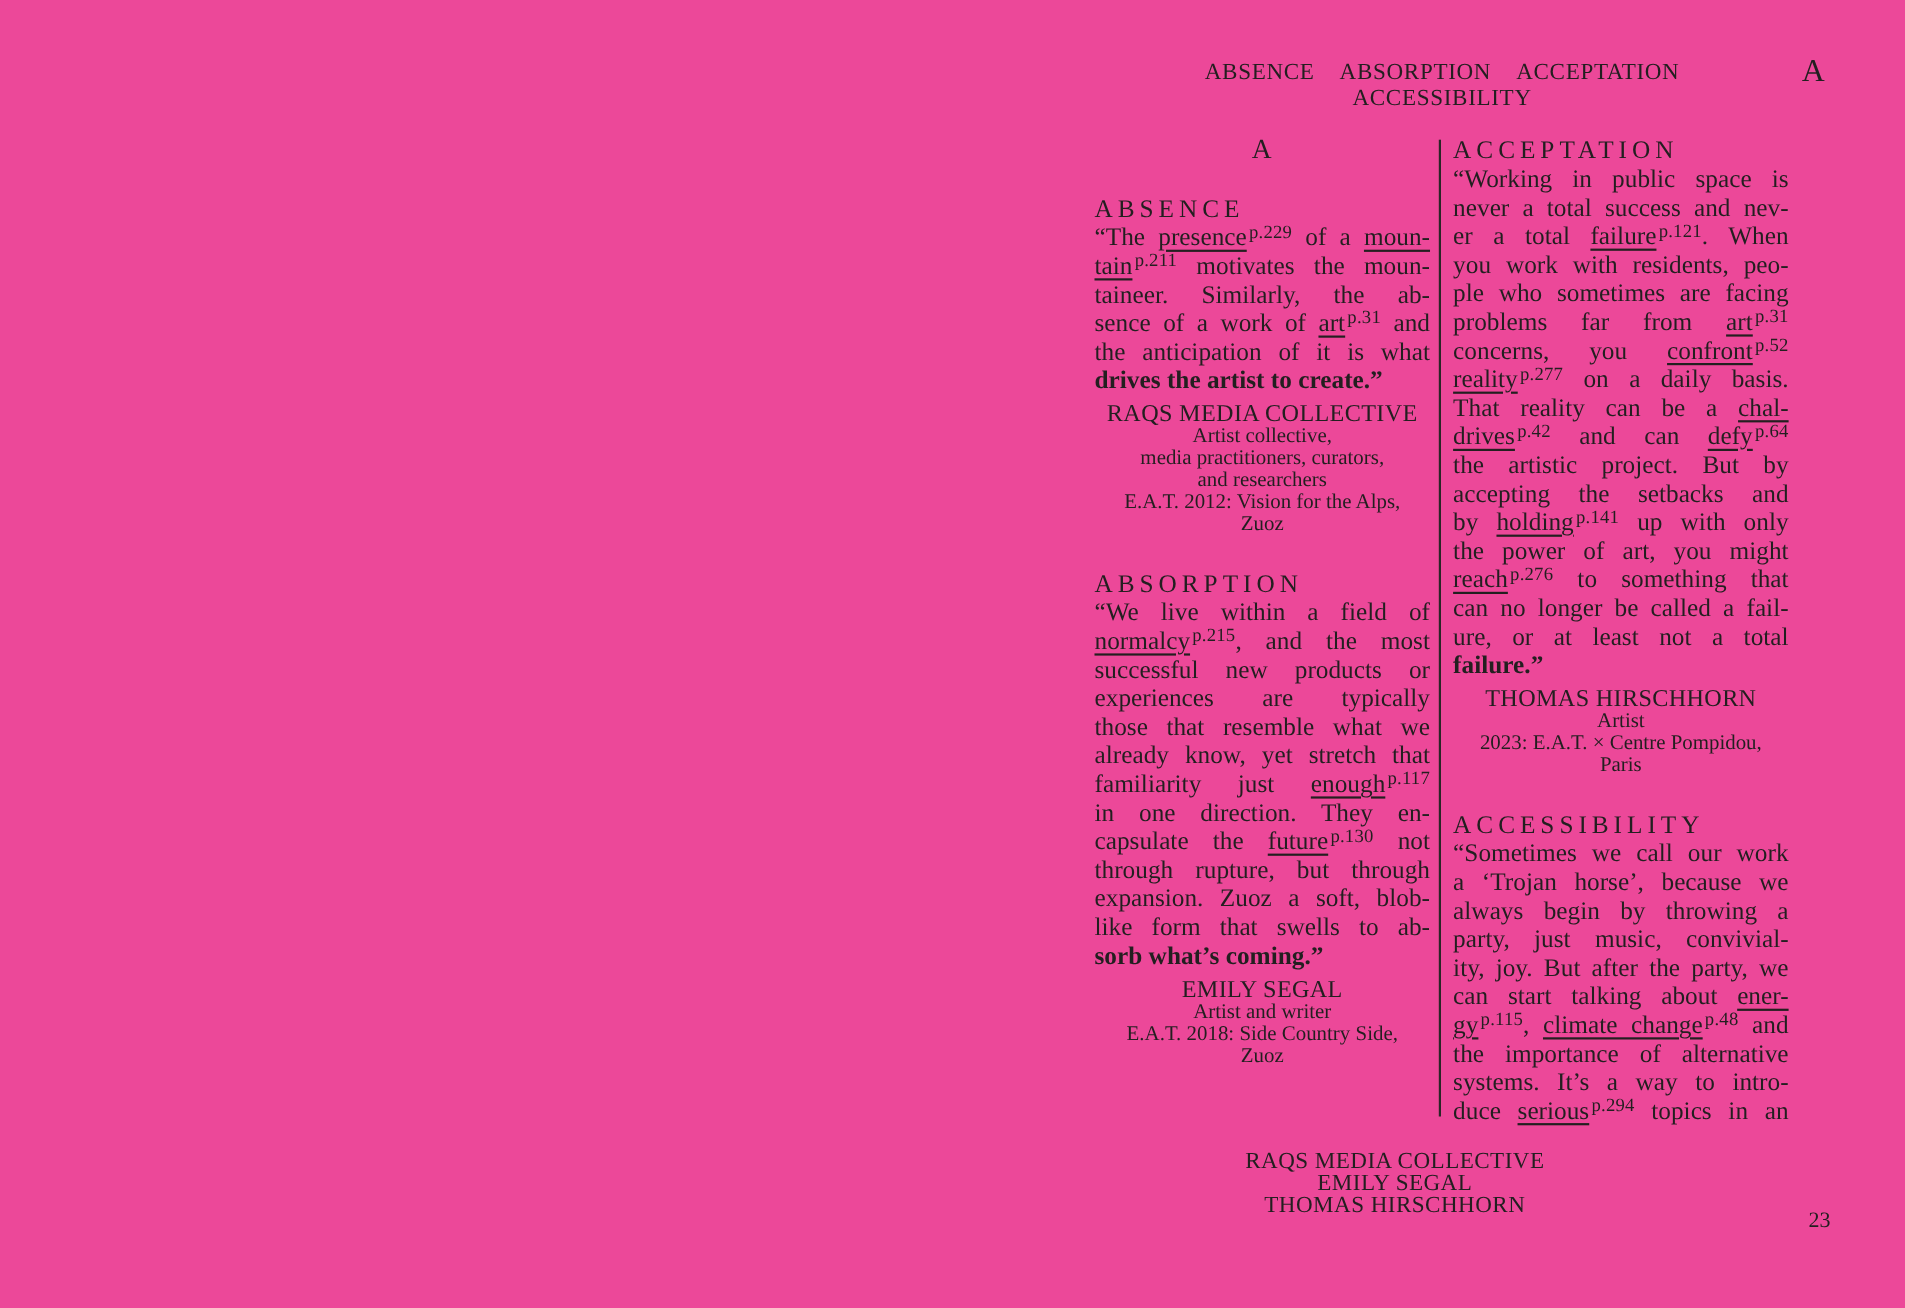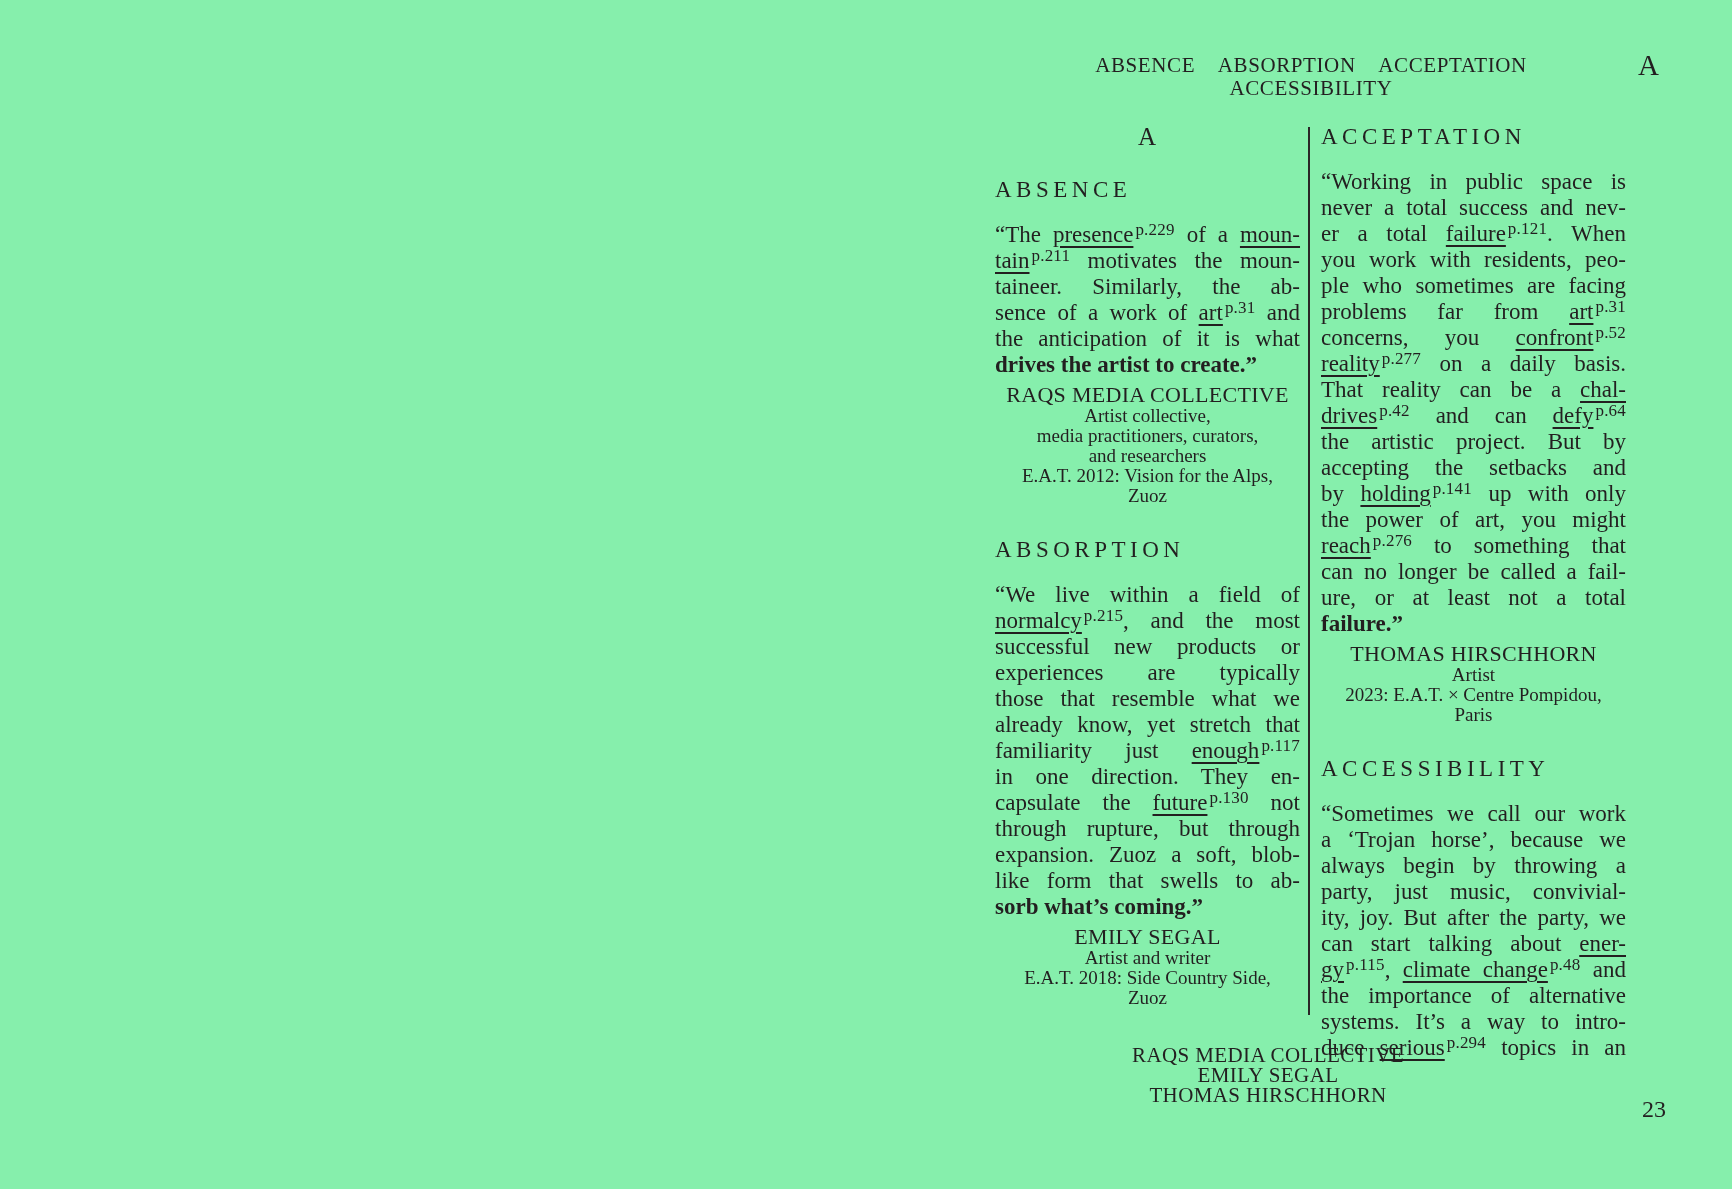--- a/index.html
+++ b/index.html
@@ -37,21 +37,21 @@
   }
 
   .letter-head { text-align: center; font-size: 25px; line-height: 26px; margin-bottom: 27px; letter-spacing: 1px; }
 
   .term {
     font-size: 23px; line-height: 26px; font-weight: 400;
     text-align: left; letter-spacing: 4.5px;
   }
   .term-block + .term-block { margin-top: 31px; }
 
-  .quote { margin-top: 19px; }
+  .quote { margin-top: 0; }
   .ln {
     height: 26px;
     text-align: justify;
     text-align-last: justify;
   }
   .ln.last { text-align-last: left; font-weight: bold; }
 
   .u {
     text-decoration: underline;
     text-decoration-thickness: 1.6px;
@@ -69,27 +69,27 @@
   .attr-line { font-size: 19px; line-height: 20px; }
 
   
   .contributors {
     position: absolute; left: 1042px; top: 1045px; width: 452px;
     text-align: center; font-size: 21px; line-height: 20px; letter-spacing: 0.4px;
   }
   .contrib-line { white-space: nowrap; }
   .page-number {
     position: absolute; left: 1632px; top: 1096px; width: 44px;
-    text-align: center; font-size: 24px; line-height: 26px;
+    text-align: center; font-size: 20px; line-height: 26px;
   }
 </style>
 </head>
 <body>
 
-<div class="page" style="background: #86efac; color: rgb(35, 31, 32);">
+<div class="page" style="background: #ec4899; color: rgb(35, 31, 32);">
 
   <header class="running-head">
     <div class="rh-line">ABSENCE ABSORPTION ACCEPTATION</div>
     <div class="rh-line">ACCESSIBILITY</div>
   </header>
 
   <div class="folio-letter">A</div>
 
   <div class="col col-left">
     <div class="letter-head">A</div>

